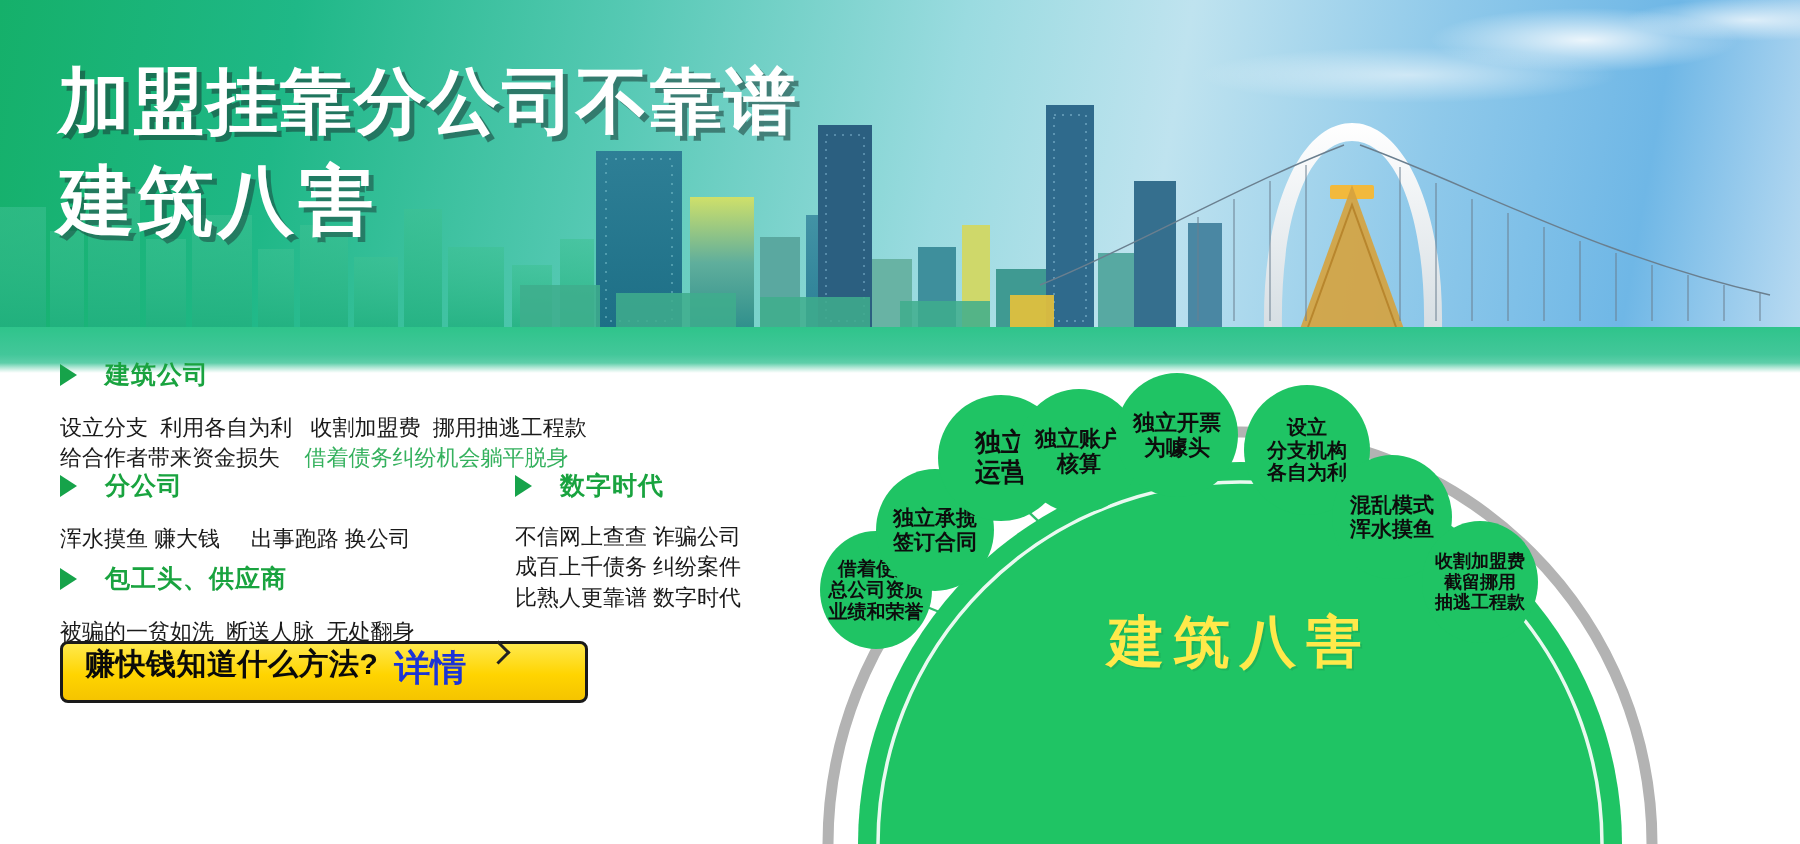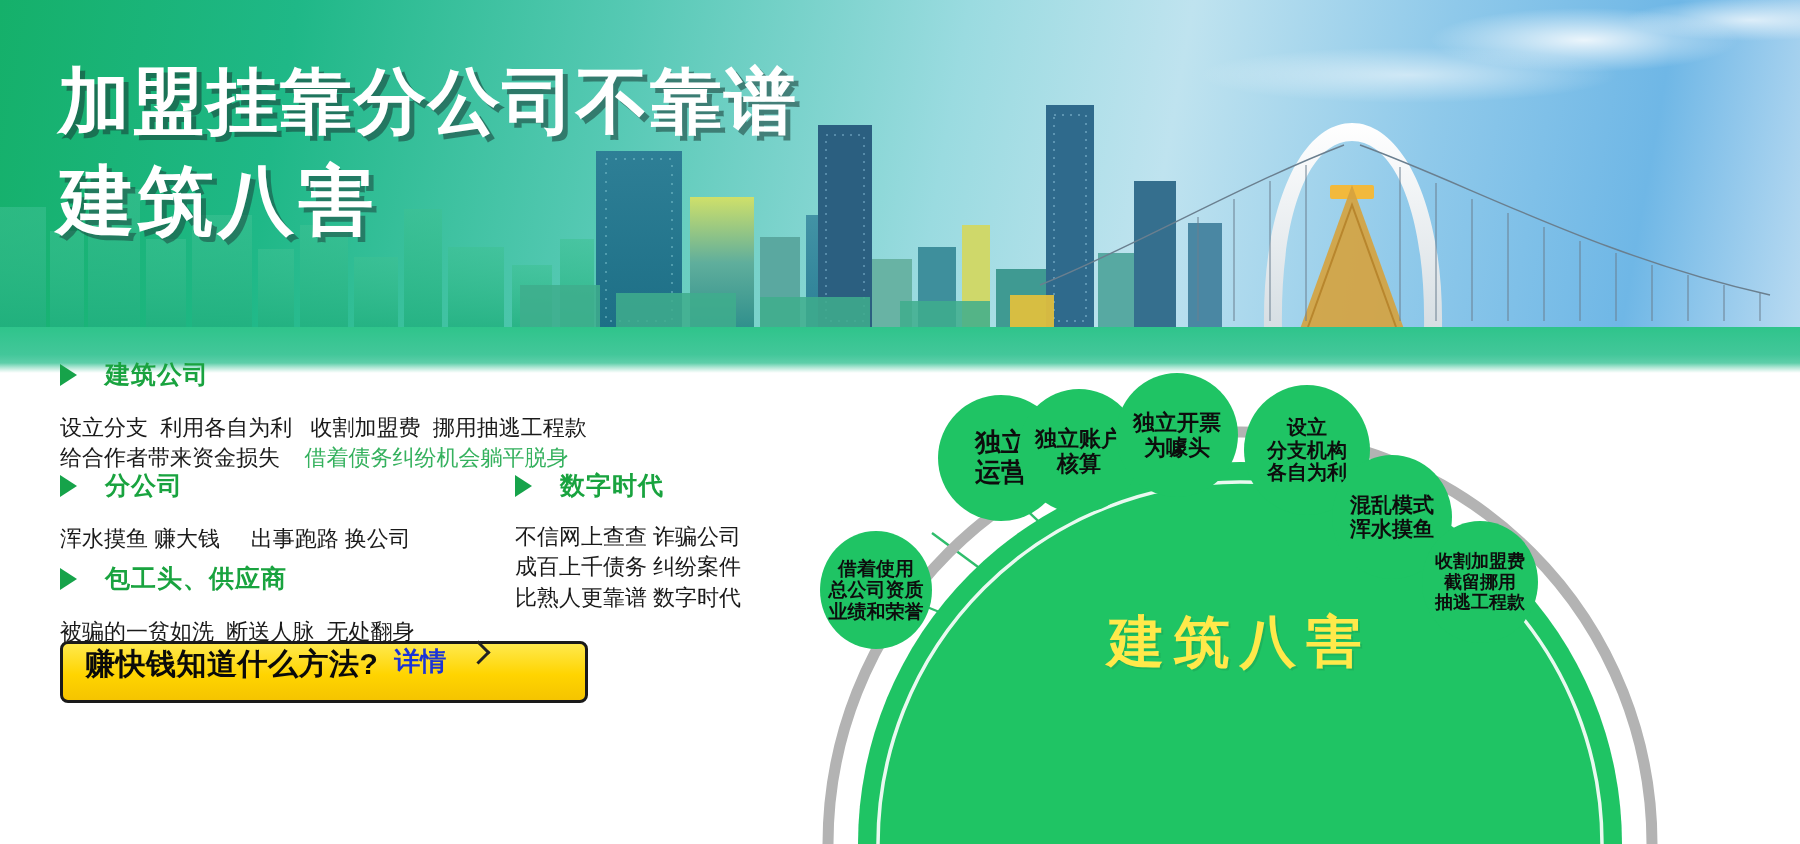--- a/index.html
+++ b/index.html
@@ -42,21 +42,21 @@
   .blk3 { position:absolute; left:60px; top:189px; }
   .blk3 .lines { margin-top:22px; }
   .blk4 { position:absolute; left:515px; top:96px; }
   .blk4 .lines { margin-top:20px; }
 
   .cta { position:absolute; left:60px; top:268px; width:528px; height:62px;
     background:linear-gradient(180deg,#ffe94d 0%,#ffd400 55%,#f5c400 100%);
     border:3px solid #1a1a1a; border-radius:8px; display:flex; align-items:flex-start;
     padding-left:22px; gap:6px; cursor:pointer; }
   .cta-main { font-size:30px; font-weight:bold; color:#0a0a0a; letter-spacing:0.5px; }
-  .cta-link { font-size:26px; font-weight:bold; color:#1b34d6; margin-left:10px; }
+  .cta-link { font-size:36px; font-weight:bold; color:#1b34d6; margin-left:10px; }
   .cta-chev { margin-left:18px; width:17px; height:17px; border-right:3px solid #222; border-top:3px solid #222;
     transform:rotate(45deg); }
 
   
   .diagram { position:absolute; left:820px; top:373px; width:980px; height:471px; }
   .diagram svg { position:absolute; left:0; top:0; }
   .bubble { position:absolute; border-radius:50%; background:#1fc464;
     display:flex; align-items:center; justify-content:center; text-align:center;
     color:#0d0d0d; font-weight:bold; line-height:1.14; }
   .dome-label { position:absolute; left:160px; top:232px; width:520px; text-align:center;
@@ -245,20 +245,24 @@
 
       <path d="M38 471 A382 382 0 0 1 802 471 Z" fill="#1fc464"></path>
       <path d="M58 471 A362 362 0 0 1 782 471" fill="none" stroke="#ffffff" stroke-width="3.5" opacity=".9"></path>
     </svg>
 
     <div class="bubble" style="left:0px;   top:158px; width:112px; height:118px;">
         <span style="font-size:19px; white-space:pre-line;">借着使用
 总公司资质
 业绩和荣誉</span>
       </div>
+    <div class="bubble" style="left:56px;  top:96px;  width:118px; height:122px;">
+        <span style="font-size:21px; white-space:pre-line;">独立承揽
+签订合同</span>
+      </div>
     <div class="bubble" style="left:118px; top:22px;  width:126px; height:126px;">
         <span style="font-size:26px; white-space:pre-line;">独立
 运营</span>
       </div>
     <div class="bubble" style="left:198px; top:16px;   width:122px; height:124px;">
         <span style="font-size:22px; white-space:pre-line;">独立账户
 核算</span>
       </div>
     <div class="bubble" style="left:296px; top:0px;   width:122px; height:124px;">
         <span style="font-size:22px; white-space:pre-line;">独立开票

